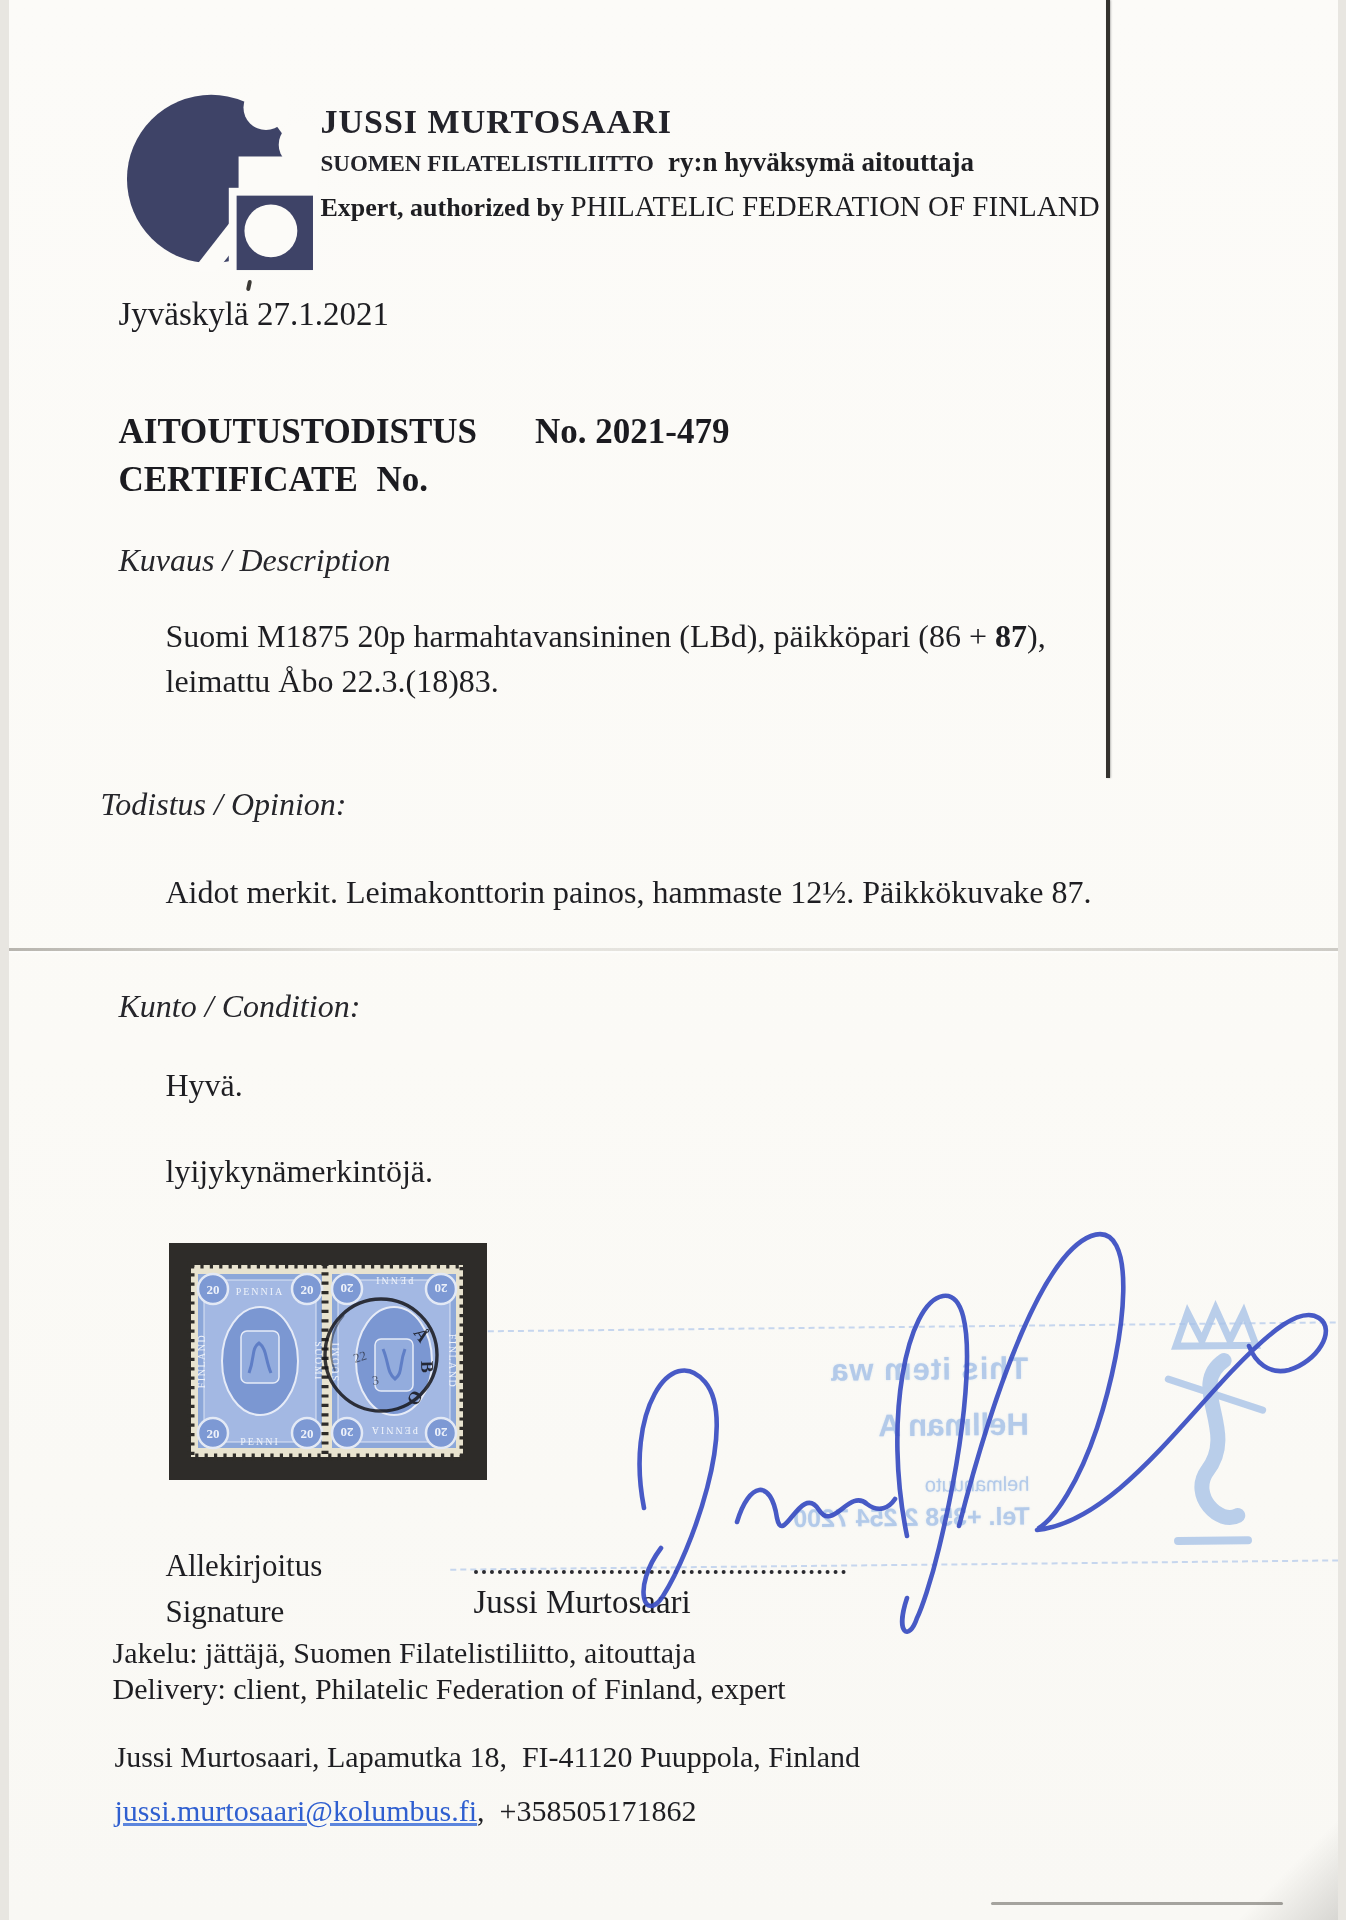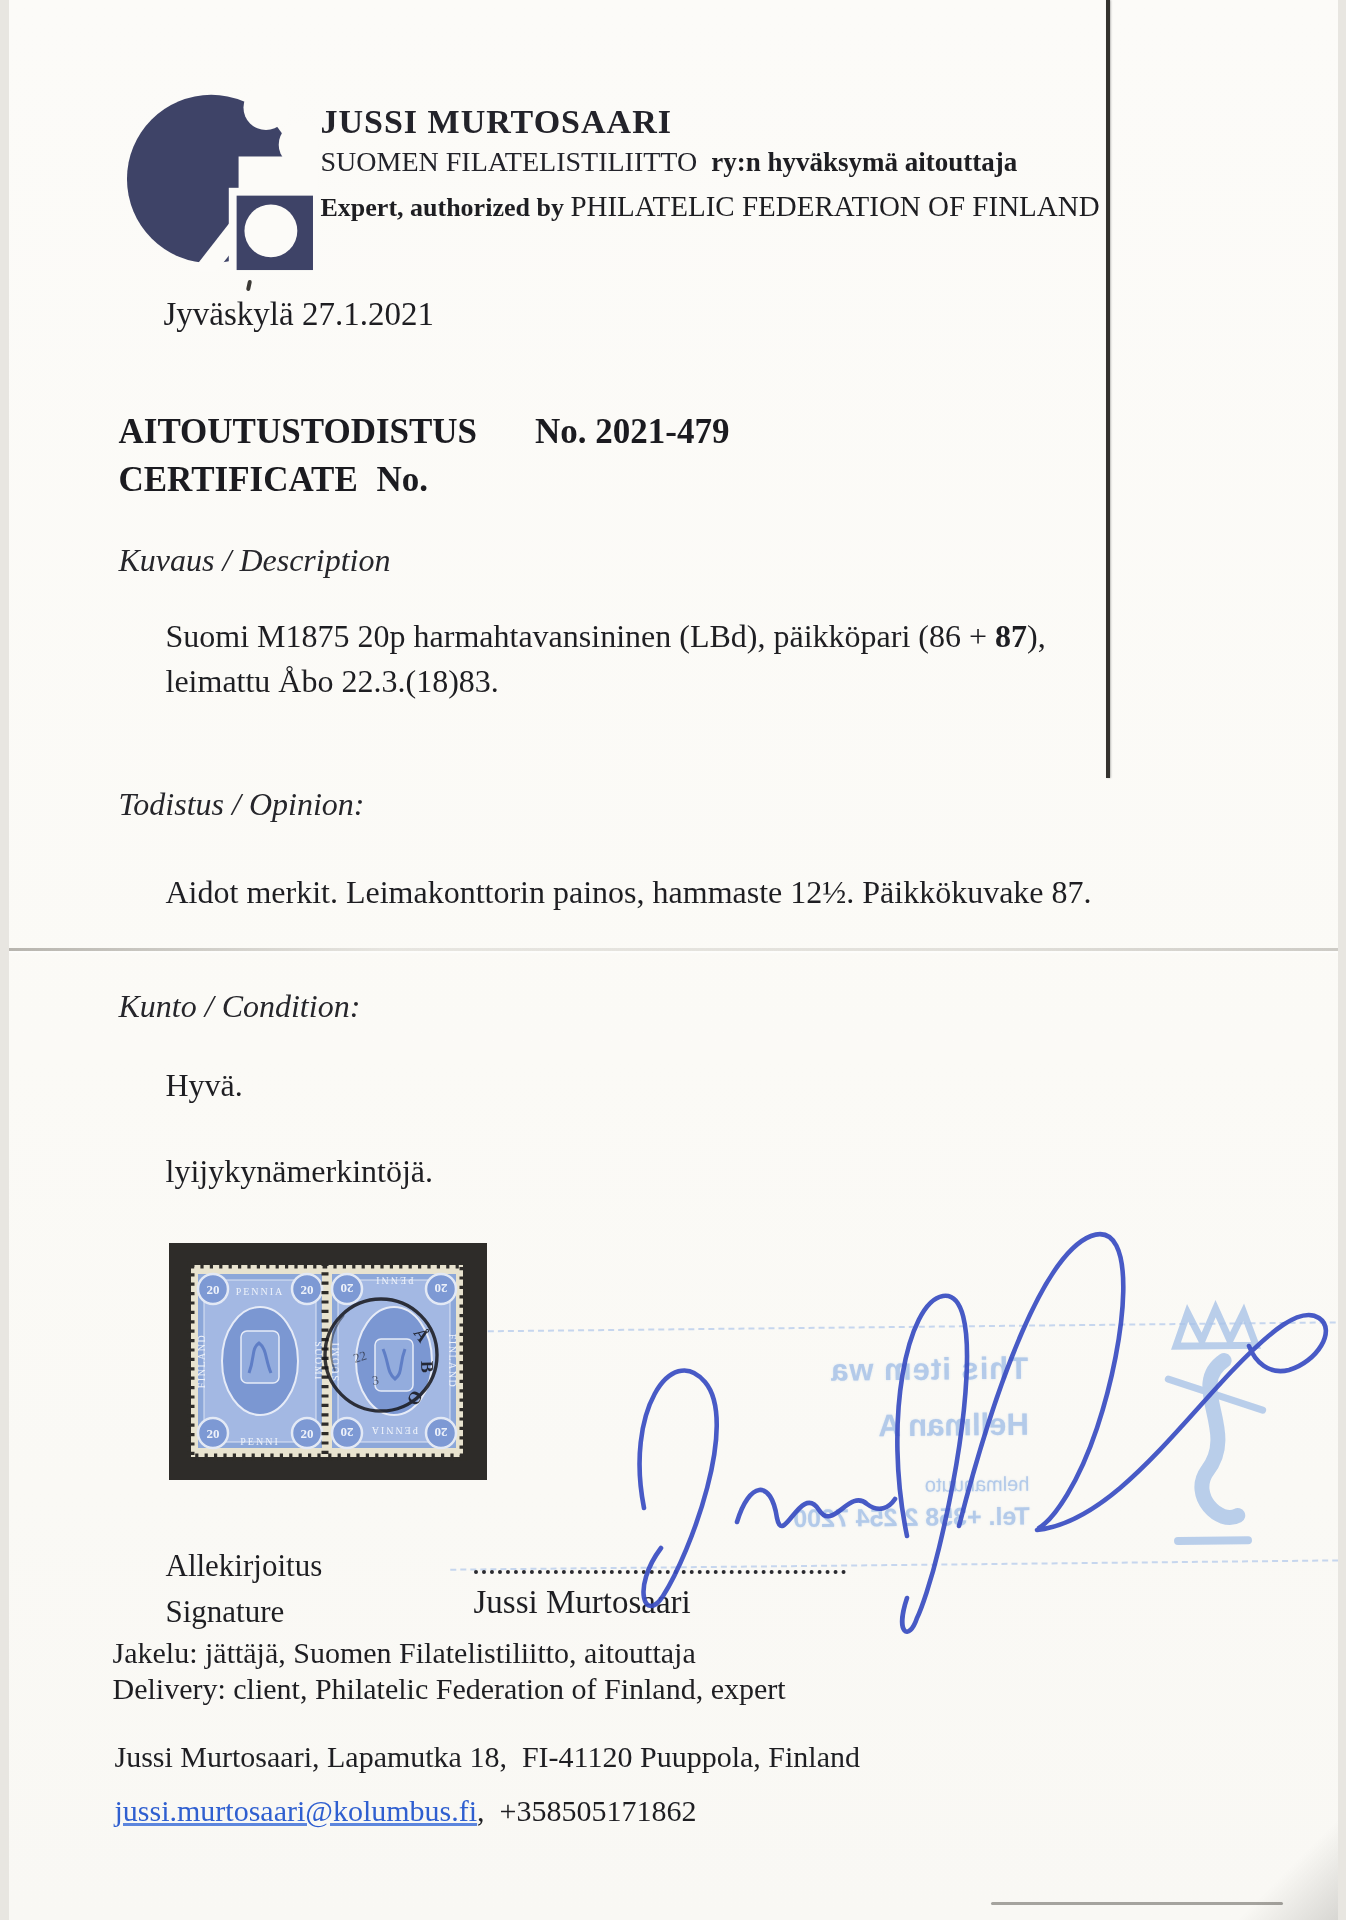--- a/index.html
+++ b/index.html
@@ -8,35 +8,35 @@
     background:linear-gradient(180deg,#fcfbf8 0%,#fbfaf6 55%,#f9f8f4 100%);
     font-family:"Liberation Serif","DejaVu Serif",serif;color:#1e1e22;
   }
   .abs{position:absolute;}
   .pre{white-space:pre-wrap;}
 
   
   .logo{left:112px;top:86px;width:196px;height:186px;}
   .header-text{left:312px;top:102px;line-height:40px;}
   .h-name{font-size:34px;font-weight:bold;letter-spacing:1px;color:#23232a;}
-  .h-org-fi{font-size:28px;font-weight:normal;color:#23232a;}
+  .h-org-fi{font-size:23px;font-weight:bold;color:#23232a;}
   .h-org-fi-suffix{font-size:27px;font-weight:bold;margin-left:14px;}
   .h-en-prefix{font-size:26px;font-weight:bold;}
   .h-org-en{font-size:29px;font-weight:normal;}
 
-  .dateline{left:110px;top:296px;font-size:33px;margin-left:45px;}
+  .dateline{left:110px;top:296px;font-size:33px;}
 
   .title-block{left:110px;top:408px;font-size:35px;font-weight:bold;line-height:48px;color:#1b1b20;}
   .title-no{margin-left:58px;}
   .title-en{word-spacing:10px;}
 
   .sec-heading{font-size:32px;font-style:italic;color:#26262b;}
   .kuvaus-h{left:110px;top:542px;}
   .desc-body{left:157px;top:614px;font-size:32px;line-height:45px;width:960px;}
-  .todistus-h{left:110px;top:786px;}
+  .todistus-h{left:92px;top:786px;}
   .opinion-body{left:157px;top:874px;font-size:32px;width:1000px;}
   .kunto-h{left:110px;top:988px;}
   .cond-body{left:157px;top:1064px;font-size:32px;line-height:43px;width:1000px;}
   .b{font-weight:bold;}
 
   
   .fold{left:0;top:948px;width:1346px;height:3px;
     background:linear-gradient(90deg,rgba(90,85,75,.42),rgba(125,120,108,.16) 28%,rgba(125,120,108,.20) 72%,rgba(95,90,80,.30));}
   .fold-hl{left:0;top:951px;width:1346px;height:2px;background:rgba(255,255,255,.6);}
 

